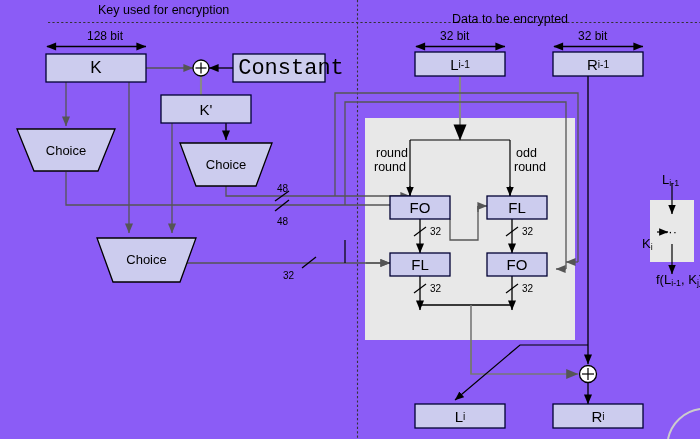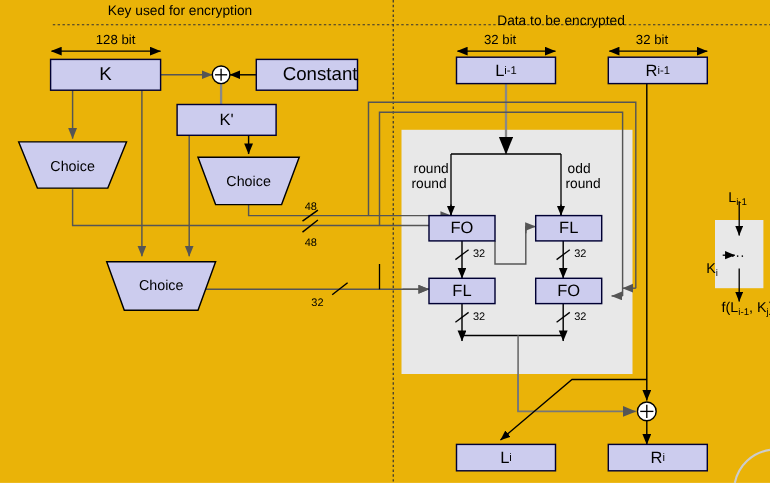--- a/index.html
+++ b/index.html
@@ -1,18 +1,18 @@
 <!DOCTYPE html>
 <html><head>
 <meta charset="utf-8">
 <title>Cipher Round Diagram</title>
 <style>
   html,body{margin:0;padding:0;background:#ffffff;}
   body{font-family:"Liberation Sans",sans-serif;}
-  #stage{position:relative;width:700px;height:439px;background:#eab308;overflow:hidden;}
+  #stage{position:relative;width:700px;height:439px;background:#8b5cf6;overflow:hidden;}
   svg{position:absolute;left:0;top:0;width:700px;height:439px;}
   .lbl{position:absolute;color:#000;white-space:nowrap;}
   .ttl{font-size:12.5px;}
   .dim{font-size:12px;}
   .bw{font-size:10px;}
   .rnd{font-size:12.5px;line-height:13.5px;}
   .leg{font-size:13px;}
   .boxtxt{position:absolute;display:flex;align-items:center;justify-content:center;}
   sub{font-size:0.68em;vertical-align:-0.28em;}
 </style>
@@ -150,21 +150,21 @@
   </svg>
 
   <div class="lbl ttl" style="left:98px;top:3px;">Key used for encryption</div>
   <div class="lbl ttl" style="left:452px;top:12px;">Data to be encrypted</div>
 
   <div class="lbl dim" style="left:71px;top:29px;margin-left:16px;">128 bit</div>
   <div class="lbl dim" style="left:440px;top:29px;">32 bit</div>
   <div class="lbl dim" style="left:578px;top:29px;">32 bit</div>
 
   <div class="boxtxt" style="left:46px;top:54px;width:100px;height:28px;font-size:17px;">K</div>
-  <div class="boxtxt" style="left:233px;top:54px;width:116px;height:28px;font-size:17px;">Constant</div>
+  <div class="boxtxt" style="left:233px;top:54px;width:116px;height:28px;font-size:22px;font-family:Liberation Mono, monospace;">Constant</div>
   <div class="boxtxt" style="left:161px;top:95px;width:90px;height:28px;font-size:15px;">K'</div>
 
   <div class="boxtxt" style="left:17px;top:134px;width:98px;height:32px;font-size:13px;">Choice</div>
   <div class="boxtxt" style="left:180px;top:148px;width:92px;height:32px;font-size:13px;">Choice</div>
   <div class="boxtxt" style="left:97px;top:243px;width:99px;height:32px;font-size:13px;">Choice</div>
 
   <div class="lbl bw" style="left:277px;top:183px;">48</div>
   <div class="lbl bw" style="left:277px;top:216px;">48</div>
   <div class="lbl bw" style="left:283px;top:270px;">32</div>
 

